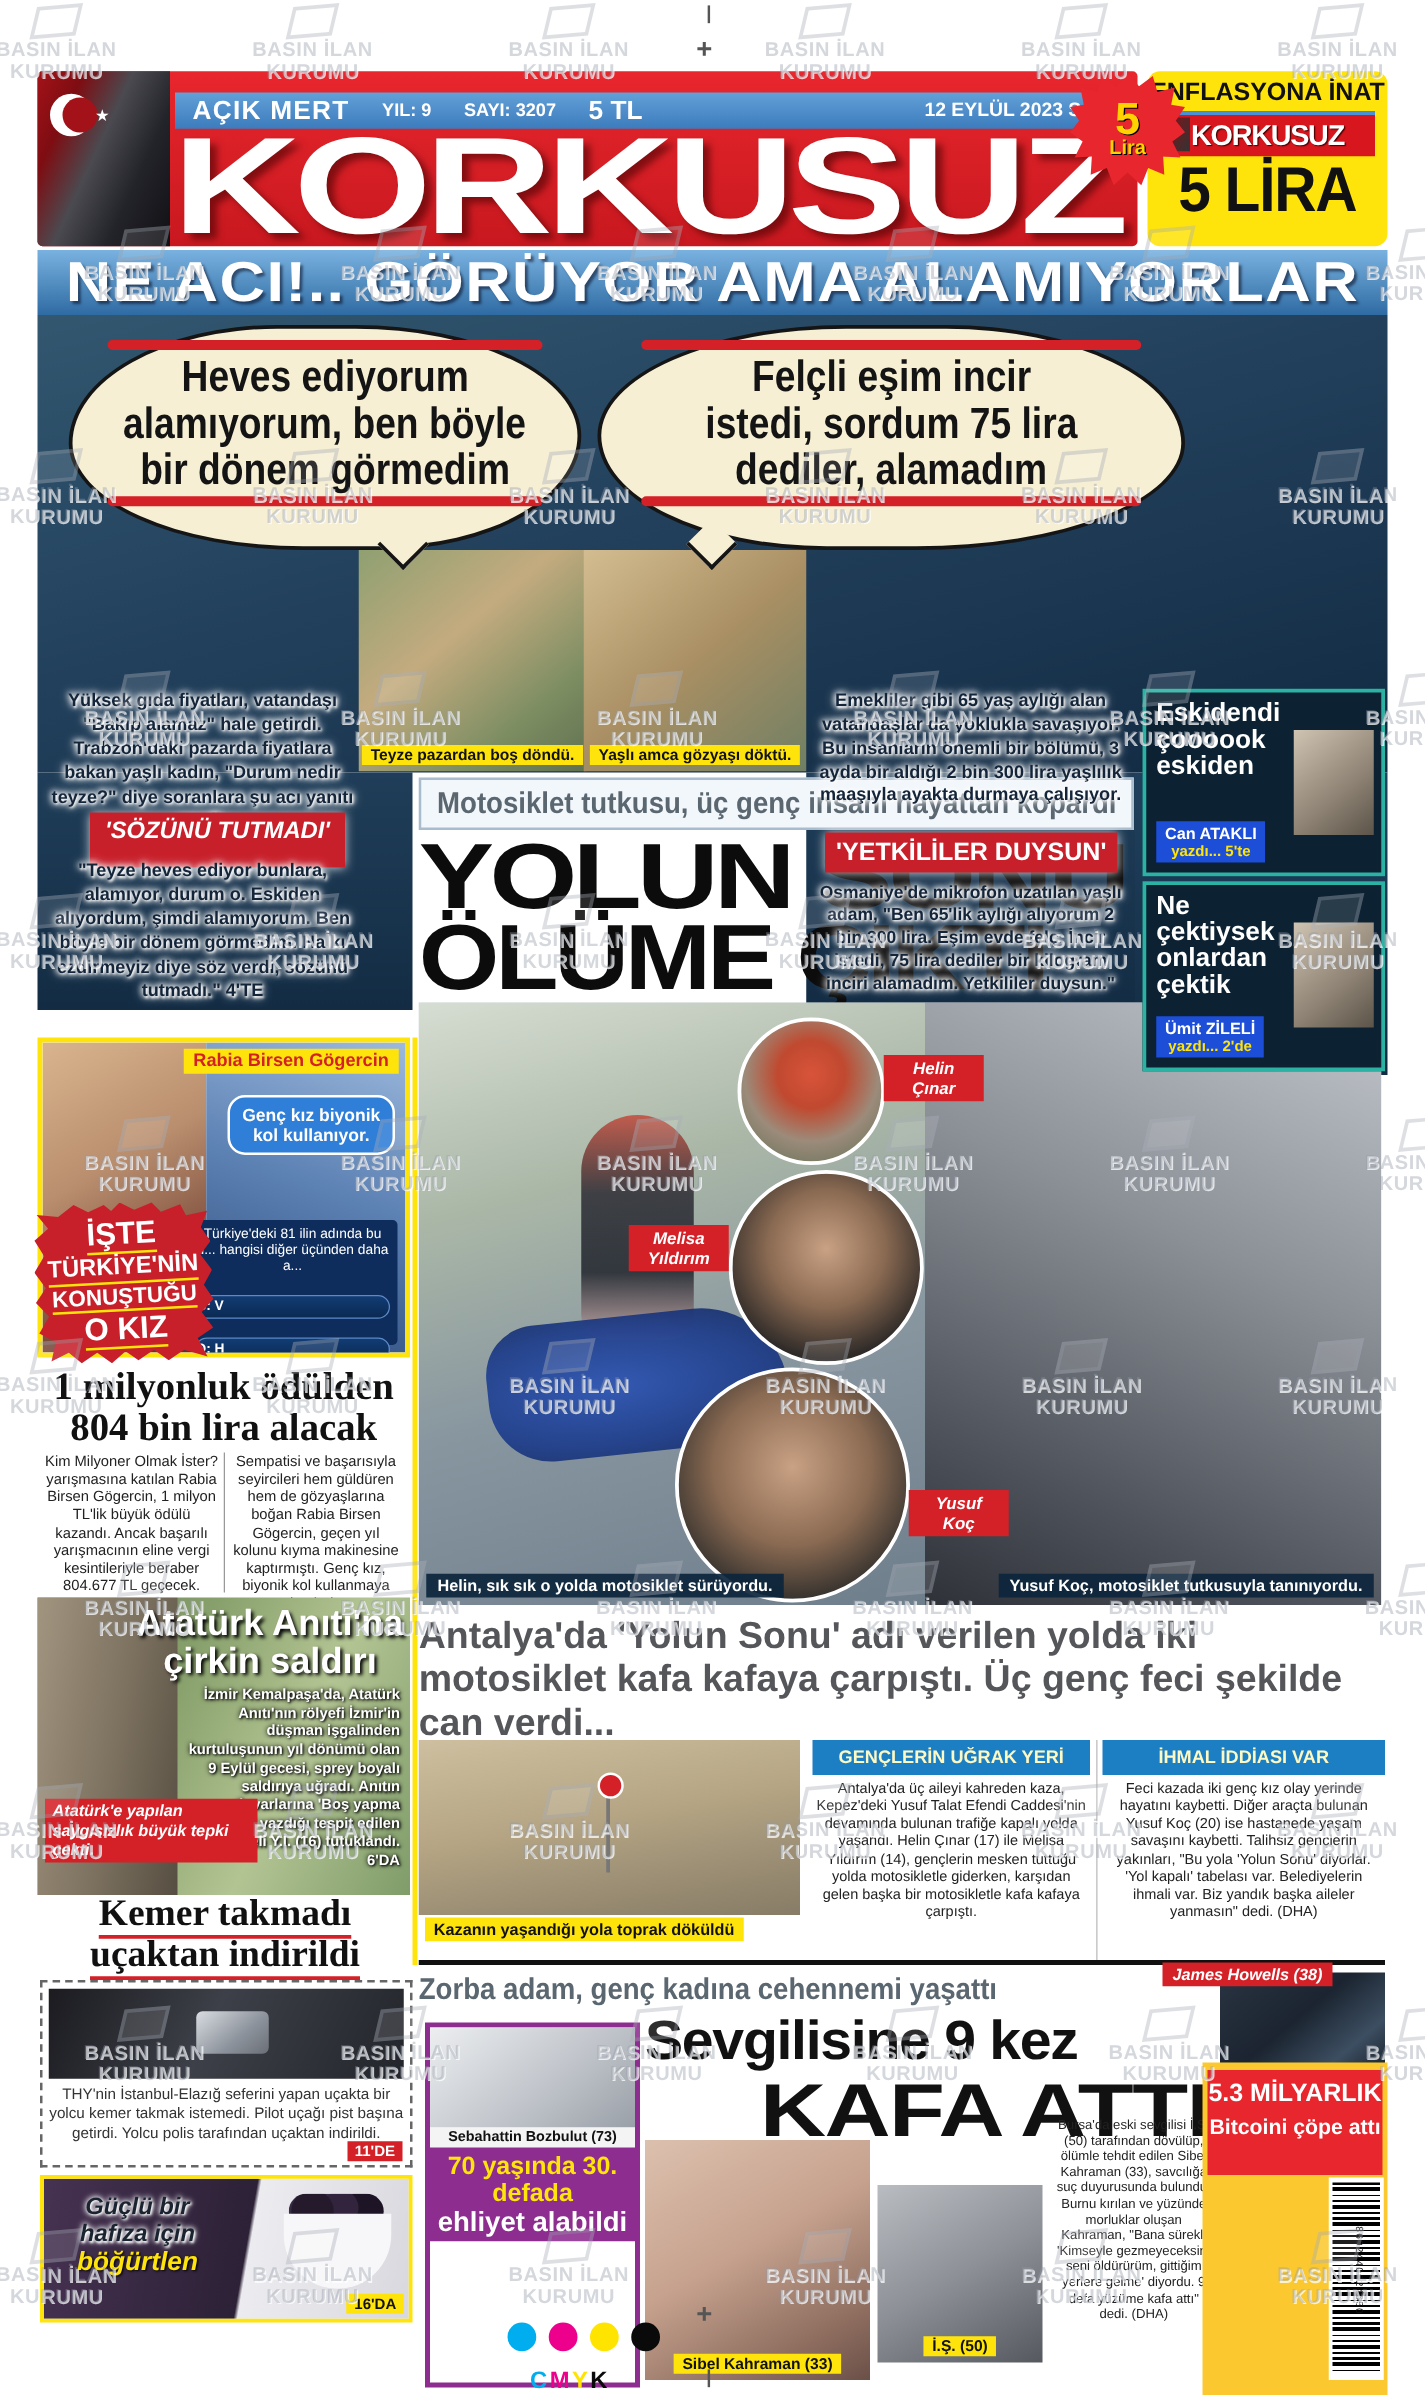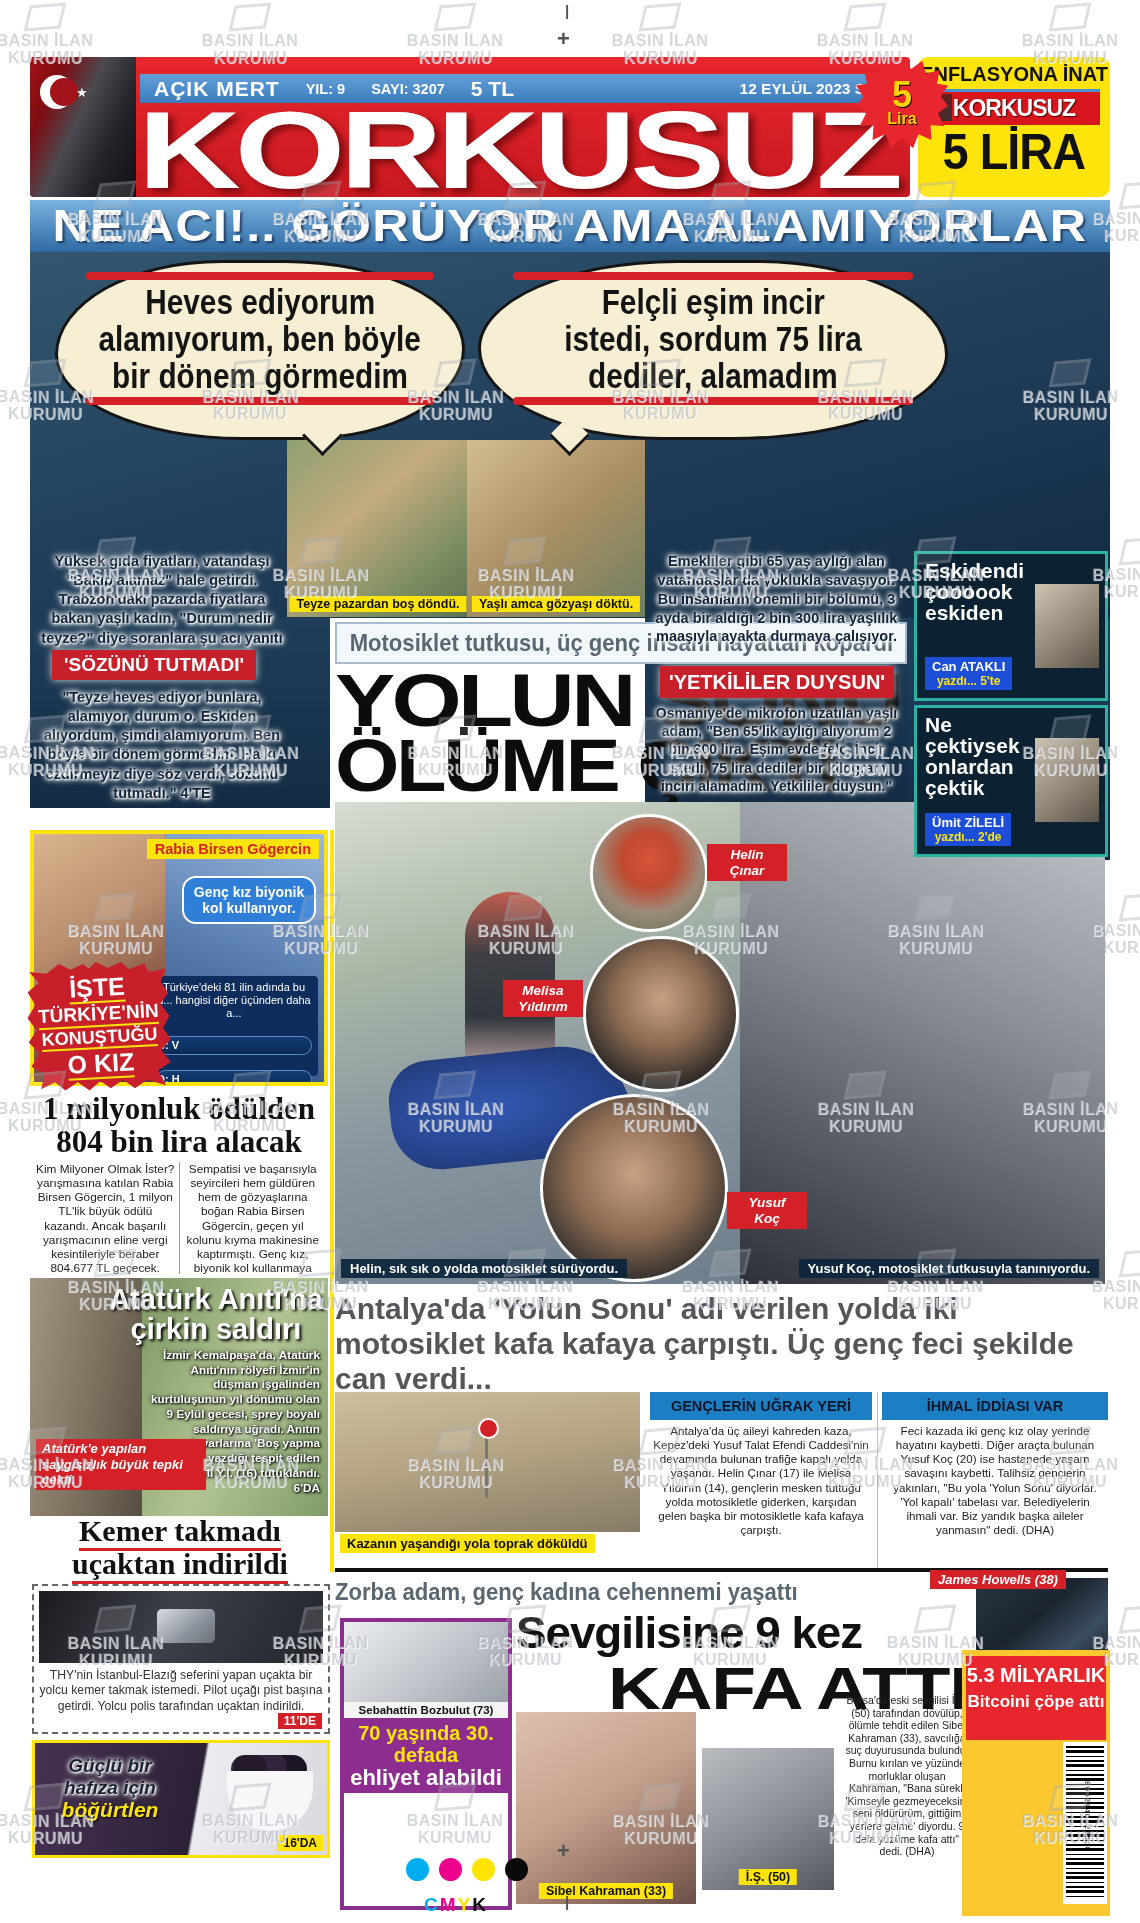--- a/index.html
+++ b/index.html
@@ -65,21 +65,21 @@
       border-right:3px solid #151515;border-bottom:3px solid #151515;transform:rotate(45deg);}
   .bubble-left:after{left:62%;}
   .bubble-right:after{left:16%;}
   .rule{height:8px;background:#d42127;border-radius:4px;width:86%;margin:3px auto;}
   .bubble-line{font-weight:bold;color:#141414;font-size:35px;line-height:37px;}
   .halo{color:#14253a;font-weight:bold;text-align:center;
       text-shadow:0 0 5px #fff,0 0 5px #fff,0 0 9px #fff,1px 1px 2px #fff;z-index:4;}
   .left-intro{left:36px;top:552px;width:252px;font-size:14.5px;line-height:1.32;}
   .badge{background:#c8202b;color:#fff;font-weight:bold;text-align:center;z-index:4;
       box-shadow:0 0 8px rgba(255,255,255,.8);}
-  .badge-left{left:52px;top:650px;width:204px;height:30px;font-size:19px;line-height:30px;}
+  .badge-left{left:72px;top:650px;width:204px;height:44px;font-size:19px;line-height:30px;font-style:italic;}
   .left-quote{left:34px;top:688px;width:256px;font-size:14.5px;line-height:1.32;}
   .photo{overflow:hidden;z-index:3;}
   .photo-teyze{left:287px;top:440px;width:182px;height:177px;
       background:linear-gradient(140deg,#8fa071 0%,#c3ab7f 40%,#7c8d62 75%,#5f7050 100%);}
   .photo-amca{left:467px;top:440px;width:178px;height:177px;
       background:linear-gradient(140deg,#d3bd90 0%,#a98f63 50%,#6f7f63 100%);}
   .chip-yellow{position:absolute;bottom:5px;left:50%;transform:translateX(-50%);background:#ffe40b;color:#111;
       font-weight:bold;font-size:12.5px;padding:1px 7px;white-space:nowrap;z-index:5;}
   .right-intro{left:650px;top:552px;width:253px;font-size:14.5px;line-height:1.3;}
   .badge-right{left:660px;top:666px;width:234px;height:32px;font-size:20px;line-height:32px;}
@@ -170,21 +170,21 @@
   .ys-cap-left{left:6px;}
   .ys-cap-right{right:6px;}
   .ys-subhead{left:335px;top:1292px;width:772px;color:#55565a;font-weight:bold;font-size:30px;line-height:1.16;}
   .ys-road{left:335px;top:1392px;width:305px;height:140px;z-index:3;
       background:linear-gradient(170deg,#cdbf9f 0%,#b5a584 45%,#9b8e74 75%,#877c66 100%);}
   .sign-pole{position:absolute;left:150px;top:40px;width:3px;height:66px;background:#777;}
   .sign-disc{position:absolute;left:143px;top:26px;width:17px;height:17px;border-radius:50%;background:#d42127;border:2px solid #fff;}
   .road-chip{left:340px;top:1534px;background:#ffe40b;color:#111;font-weight:bold;font-size:13px;
       padding:2px 7px;z-index:4;white-space:nowrap;}
   .ys-box{z-index:3;background:#fff;}
-  .ys-box-h{background:#1c7fc4;color:#0f172a;font-weight:bold;font-size:14.5px;height:28px;line-height:28px;
+  .ys-box-h{background:#1c7fc4;color:#fef9c3;font-weight:bold;font-size:14.5px;height:28px;line-height:28px;
       text-align:center;}
   .ys-box-t{font-size:11.6px;line-height:1.22;color:#222;text-align:center;padding:4px 3px;}
   .ys-box1{left:650px;top:1392px;width:222px;height:180px;}
   .ys-box2{left:882px;top:1392px;width:226px;height:180px;}
   .vsep{width:1px;background:#bbb;z-index:3;}
   .hline-black{left:335px;top:1568px;width:773px;height:4px;background:#111;z-index:3;}
 
   
   .kemer-headline{left:35px;top:1514px;width:290px;text-align:center;font-family:"Liberation Serif",serif;
       font-weight:bold;font-size:30px;line-height:33px;color:#111;}

